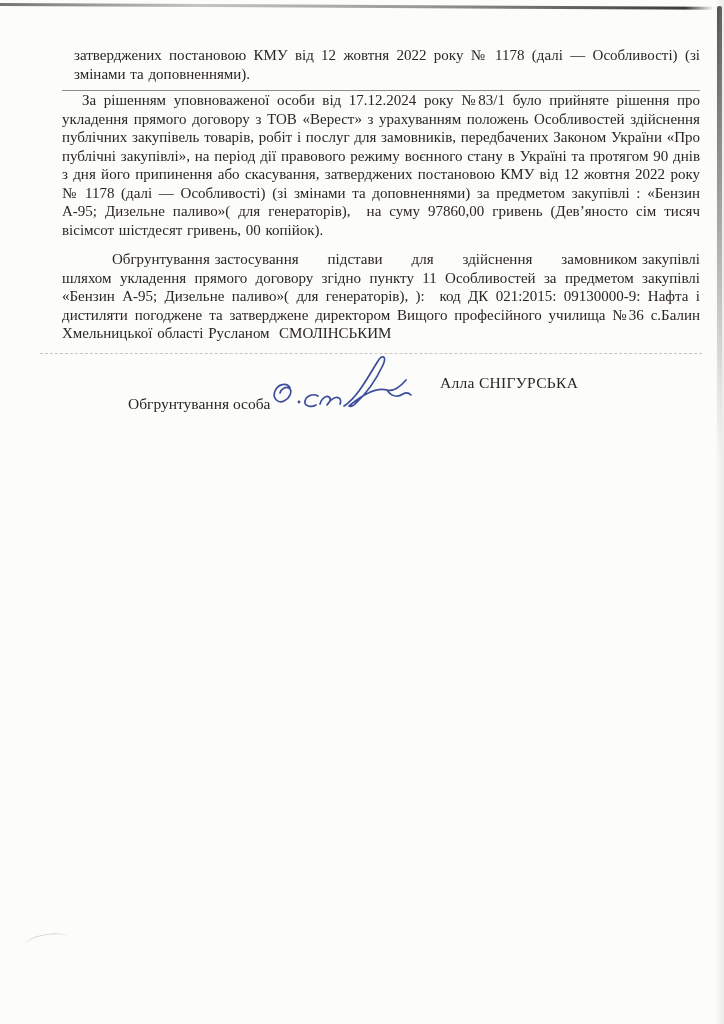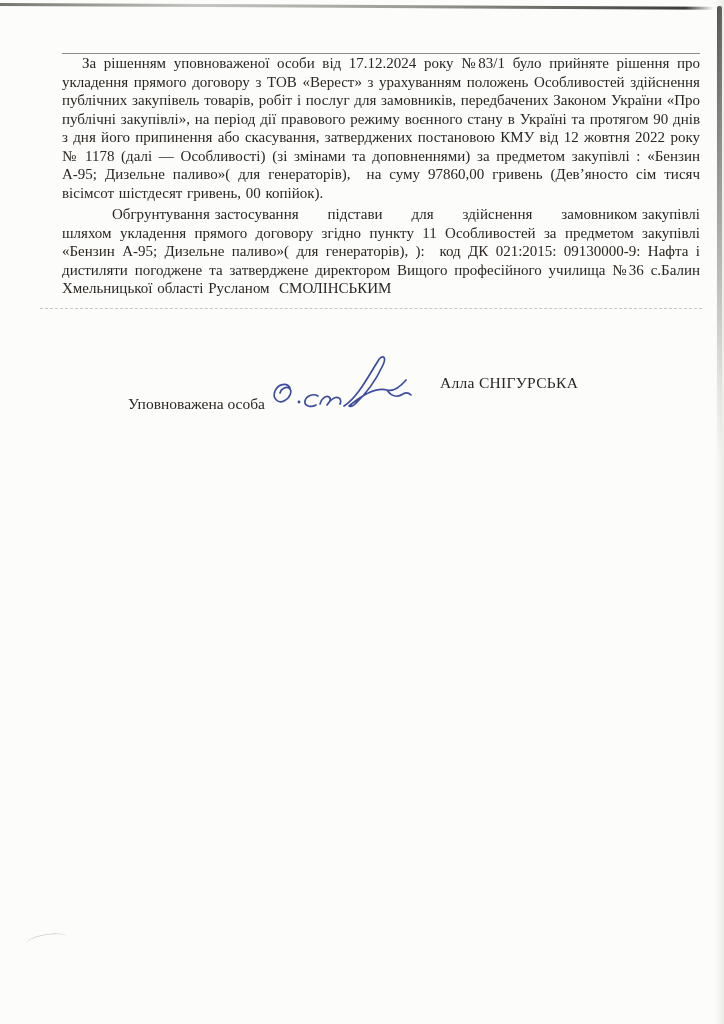--- a/index.html
+++ b/index.html
@@ -46,21 +46,21 @@
   .para {
     margin: 0;
     font-size: 15px;
     line-height: 18.5px;
     text-align: justify;
     white-space: pre-wrap;
     word-spacing: 1px;
   }
   .para.p1 { padding-left: 12px; }
   .para.p2 { text-indent: 20px; margin-top: 0; }
-  .para.p3 { text-indent: 50px; margin-top: 3px; }
+  .para.p3 { text-indent: 50px; margin-top: 11px; }
   .rule-solid {
     height: 0;
     border-top: 1px solid #8e8d89;
     margin-top: 7px;
   }
   .rule-dashed {
     height: 0;
     border-top: 1px dashed #c7c6c1;
     margin-top: 10px;
     margin-left: -22px;
@@ -85,31 +85,32 @@
 <body>
 
 <div class="sheet">
 
   <div class="scan-top-line"></div>
   <div class="scan-right-bar"></div>
   <div class="scan-right-band"></div>
   <div class="scan-smudge"></div>
 
   <div class="content">
+    <p class="para p1">затверджених постановою КМУ від 12 жовтня 2022 року № 1178 (далі — Особливості) (зі змінами та доповненнями).</p>
 
     <div class="rule-solid"></div>
 
     <p class="para p2">За рішенням уповноваженої особи від 17.12.2024 року №83/1 було прийняте рішення про укладення прямого договору з ТОВ «Верест» з урахуванням положень Особливостей здійснення публічних закупівель товарів, робіт і послуг для замовників, передбачених Законом України «Про публічні закупівлі», на період дії правового режиму воєнного стану в Україні та протягом 90 днів з дня його припинення або скасування, затверджених постановою КМУ від 12 жовтня 2022 року № 1178 (далі — Особливості) (зі змінами та доповненнями) за предметом закупівлі : «Бензин А-95; Дизельне паливо»( для генераторів),  на суму 97860,00 гривень (Дев’яносто сім тисяч вісімсот шістдесят гривень, 00 копійок).</p>
 
     <p class="para p3">Обгрунтування застосування      підстави      для      здійснення      замовником закупівлі шляхом укладення прямого договору згідно пункту 11 Особливостей за предметом закупівлі «Бензин А-95; Дизельне паливо»( для генераторів), ):  код ДК 021:2015: 09130000-9: Нафта і дистиляти погоджене та затверджене директором Вищого професійного училища №36 с.Балин Хмельницької області Русланом  СМОЛІНСЬКИМ</p>
 
     <div class="rule-dashed"></div>
   </div>
 
-  <span class="sig-label">Уповноважена особа</span>
+  <span class="sig-label">Обгрунтування особа</span>
 
   <svg class="signature-svg" viewBox="0 0 178 78" aria-hidden="true">
     <g fill="none" stroke-width="1.7" stroke-linecap="round" stroke-linejoin="round">
       <path d="M24,38 C21,32 12,34 9,41 C6,48 12,54 18,51 C24,48 27,41 23,38 C20,36 15,39 14,43" stroke="#3d4d9e"></path>
       <circle cx="33" cy="52" r="1.4" fill="#3d4d9e"></circle>
       <path d="M52,46 C47,43 40,46 39,51 C38,56 45,58 50,55 M54,54 C55,49 60,45 63,47 C66,49 63,53 61,55 C64,50 69,46 73,48 C75,49 75,52 74,54" stroke="#3d4d9e"></path>
       <path d="M78,56 C92,47 103,25 112,11 C116,4 121,6 117,15 C110,30 100,44 89,54 C87,56 84,57 83,56 C95,46 110,37 121,40 C128,42 134,37 140,30 M121,40 C125,46 131,48 137,44 C140,42 143,43 145,45" stroke="#3d4d9e"></path>
     </g>
   </svg>
 

